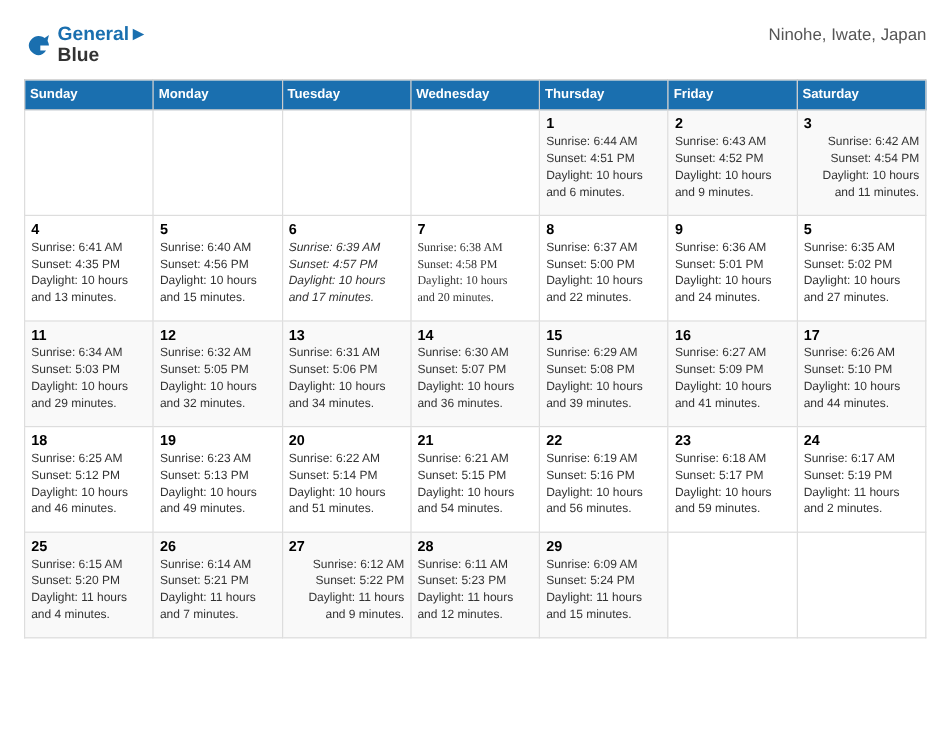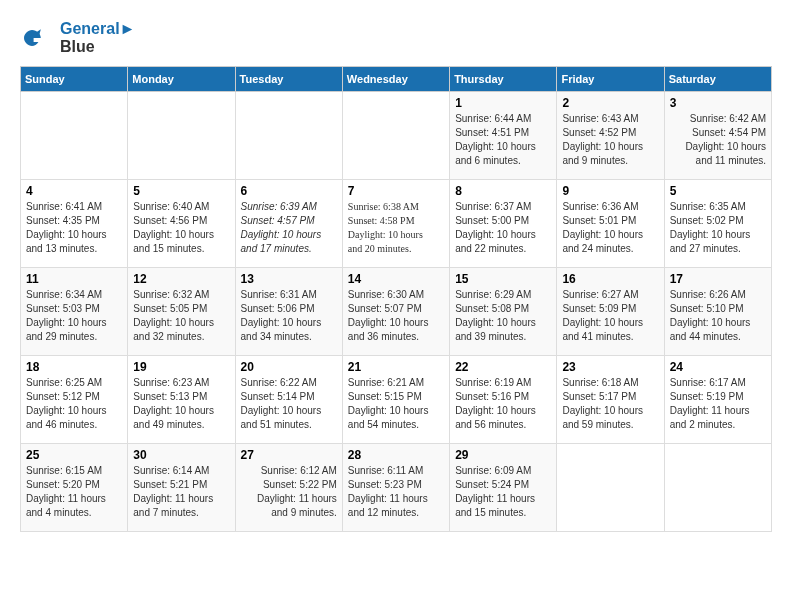--- a/index.html
+++ b/index.html
@@ -12,21 +12,21 @@
     }
     .header {
       display: flex;
       justify-content: space-between;
       align-items: flex-start;
       margin-bottom: 10px;
     }
     .logo {
       display: flex;
       align-items: center;
-      gap: 16px;
+      gap: 4px;
     }
     .logo-icon {
       width: 24px;
       height: 24px;
     }
     .title-block {
       text-align: right;
     }
     .month-title {
       font-size: 32px;
@@ -91,20 +91,21 @@
     <svg class="logo-icon" viewBox="0 0 30 30" xmlns="http://www.w3.org/2000/svg">
       <path d="M15 5 C10 5 5 10 5 15 C5 20 10 25 15 25 C18 25 21 23 23 20 L17 20 L17 15 L26 15 C26 10 21 5 15 5 Z" fill="#1a6faf"></path>
       <path d="M20 8 L26 4 L24 12 Z" fill="#1a6faf"></path>
     </svg>
     <div>
       <div style="font-size:16px;font-weight:bold;color:#1a6faf;">General<span style="color:#1a6faf;">►</span></div>
       <div style="font-size:16px;font-weight:bold;color:#333;">Blue</div>
     </div>
   </div>
   <div class="title-block">
+    <div class="subtitle">Ninohe, Iwate, Japan</div>
   </div>
 </div>
 
 <table>
   <thead>
     <tr>
     <th>Sunday</th>
         <th>Monday</th>
         <th>Tuesday</th>
         <th>Wednesday</th>
@@ -296,21 +297,21 @@
       </tr>
       <tr>
         <td>
           <span class="day-number">25</span>
           <div class="day-info" style="white-space: pre-line;">Sunrise: 6:15 AM
 Sunset: 5:20 PM
 Daylight: 11 hours
 and 4 minutes.</div>
         </td>
         <td>
-          <span class="day-number">30</span>
+          <span class="day-number">26</span>
           <div class="day-info" style="white-space: pre-line;">Sunrise: 6:14 AM
 Sunset: 5:21 PM
 Daylight: 11 hours
 and 7 minutes.</div>
         </td>
         <td>
           <span class="day-number">27</span>
           <div class="day-info" style="white-space: pre-line; text-align: right;">Sunrise: 6:12 AM
 Sunset: 5:22 PM
 Daylight: 11 hours

